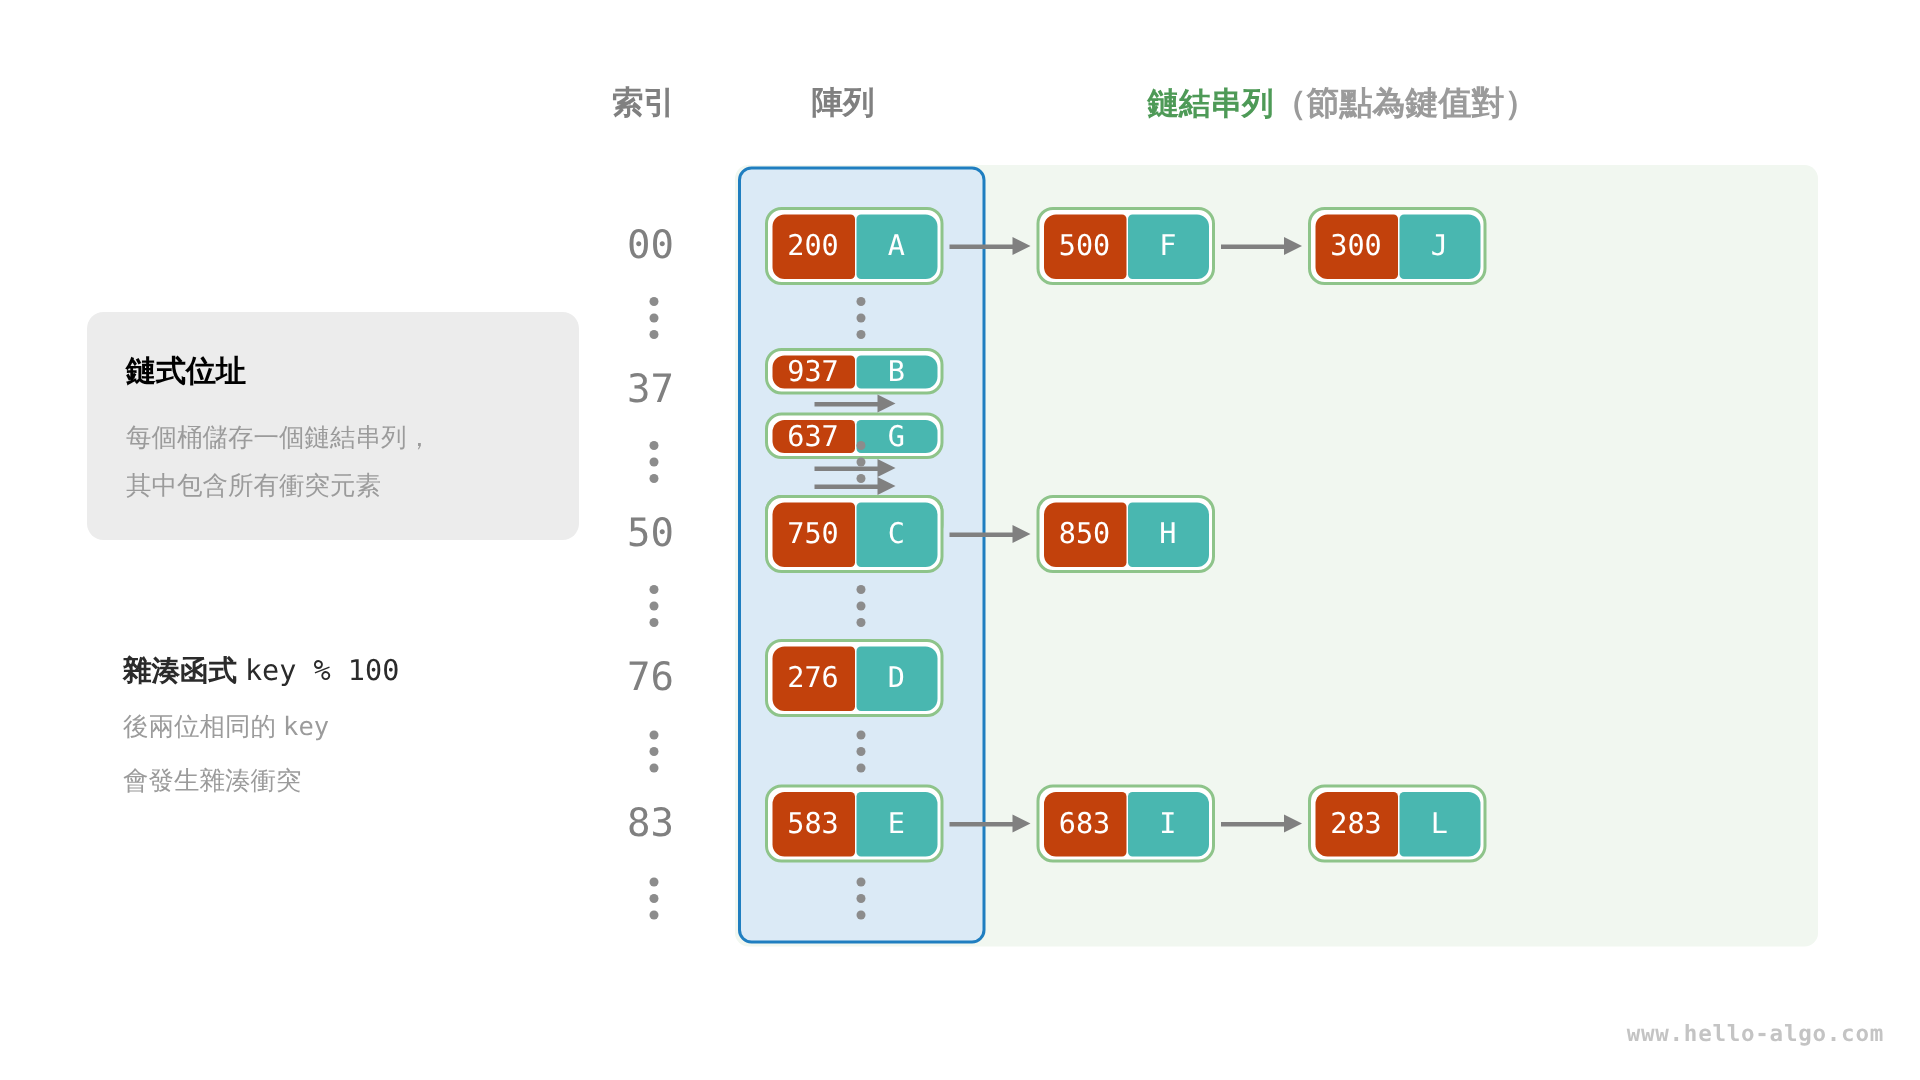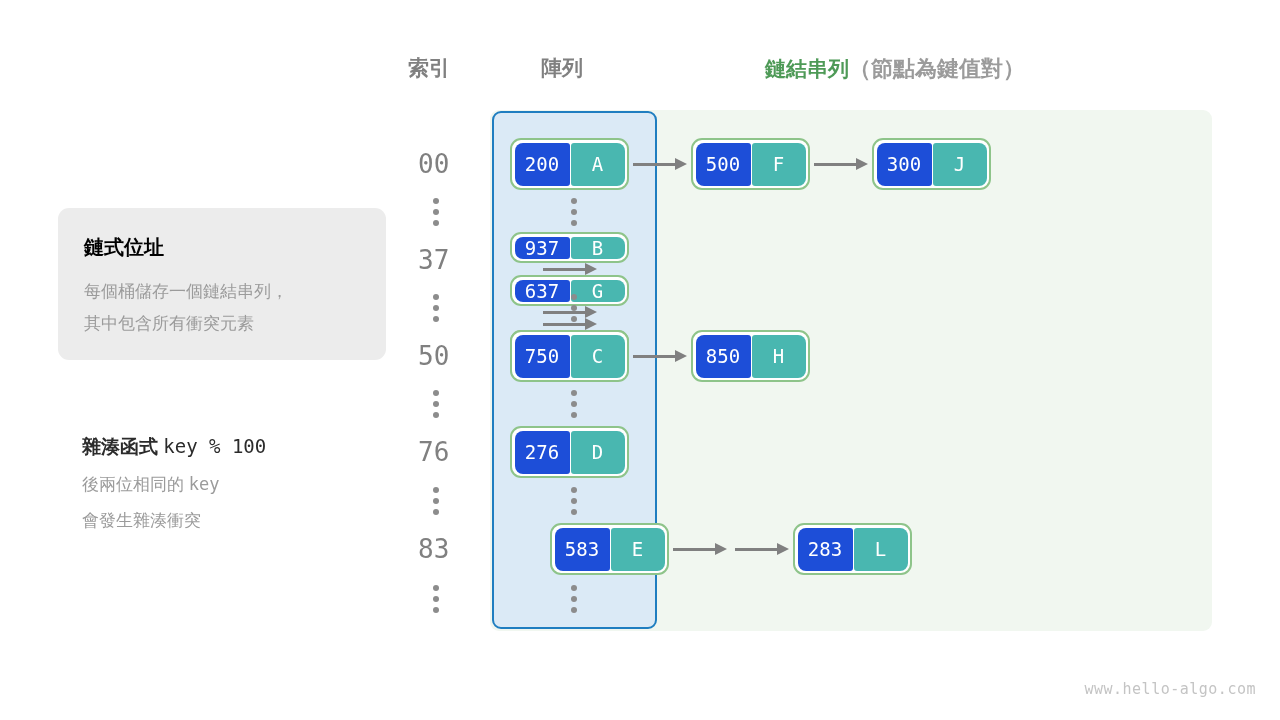--- a/index.html
+++ b/index.html
@@ -127,21 +127,21 @@
     display: flex;
     align-items: center;
     justify-content: center;
     color: #ffffff;
     font-family: "DejaVu Sans Mono", monospace;
     font-size: 19px;
     box-sizing: border-box;
   }
   .cell-key {
     width: 55px;
-    background: #1d4ed8;
+    background: #c2410c;
     border-radius: 8px 3px 3px 8px;
   }
   .cell-val {
     width: 54px;
     background: #49b7b0;
     border-radius: 3px 8px 8px 3px;
     margin-left: 1px;
   }
 
   
@@ -185,20 +185,21 @@
   .vdots.arr { left: 571px; }
 
   
   #footer {
     position: absolute;
     right: 24px; bottom: 22px;
     font-family: "DejaVu Sans Mono", monospace;
     font-size: 15px;
     color: #c4c4c4;
     letter-spacing: 0.5px;
+    font-weight: bold;
   }
 </style>
 </head>
 <body>
 
 <div id="list-panel"></div>
 <div id="array-column"></div>
 
 <div class="hdr" id="hdr-index">索引</div>
 <div class="hdr" id="hdr-array">陣列</div>
@@ -291,29 +292,33 @@
       </div>
     </div>
     <div class="row-index" style="top: 424px;">76</div>
     <div class="row-nodes" style="top: 424px;">
       <div class="node">
         <div class="cell cell-key">276</div>
         <div class="cell cell-val">D</div>
       </div>
     </div>
     <div class="row-index" style="top: 521px;">83</div>
-    <div class="row-nodes" style="top: 521px; margin-left: 40px;">
+    <div class="row-nodes" style="top: 521px;">
       <div class="node">
         <div class="cell cell-key">583</div>
         <div class="cell cell-val">E</div>
       </div>
       <div class="arrow">
         <span class="shaft"></span>
         <span class="head"></span>
       </div>
+      <div class="node">
+        <div class="cell cell-key">683</div>
+        <div class="cell cell-val">I</div>
+      </div>
       <div class="arrow">
         <span class="shaft"></span>
         <span class="head"></span>
       </div>
       <div class="node">
         <div class="cell cell-key">283</div>
         <div class="cell cell-val">L</div>
       </div>
     </div>
     <div class="vdots idx" style="top: 198px;">

